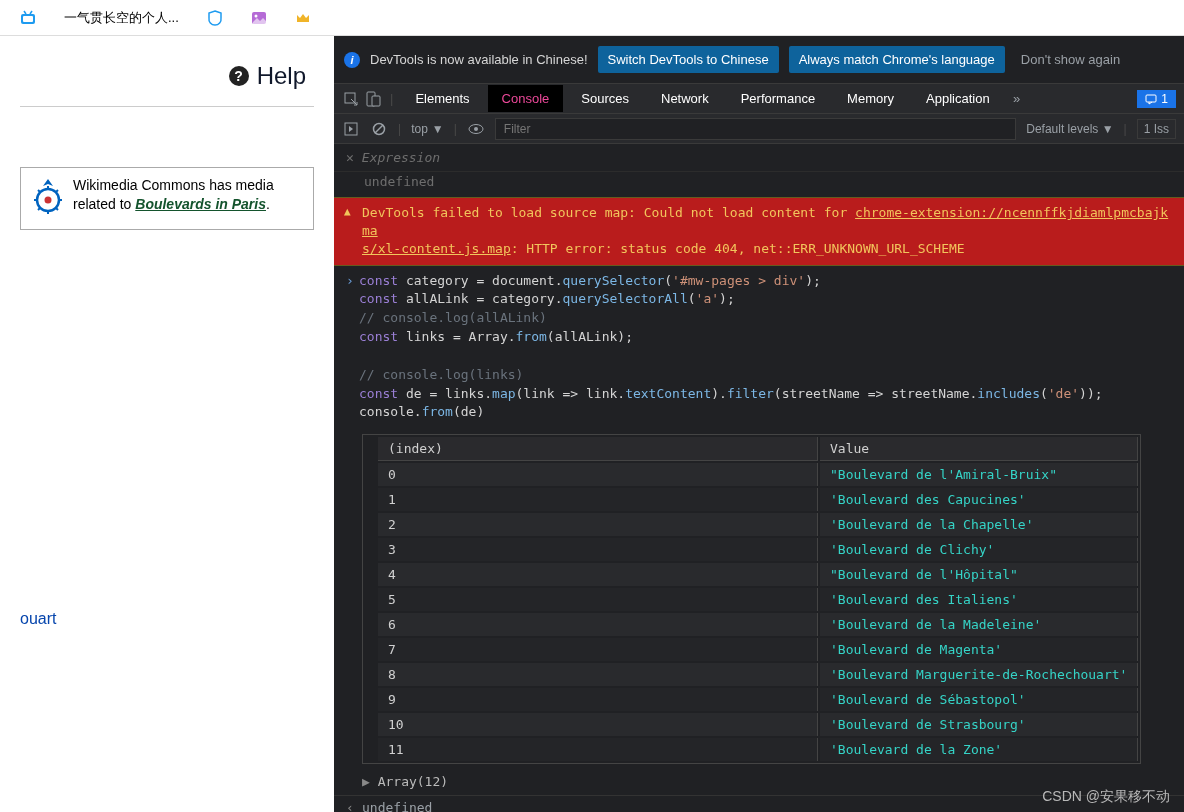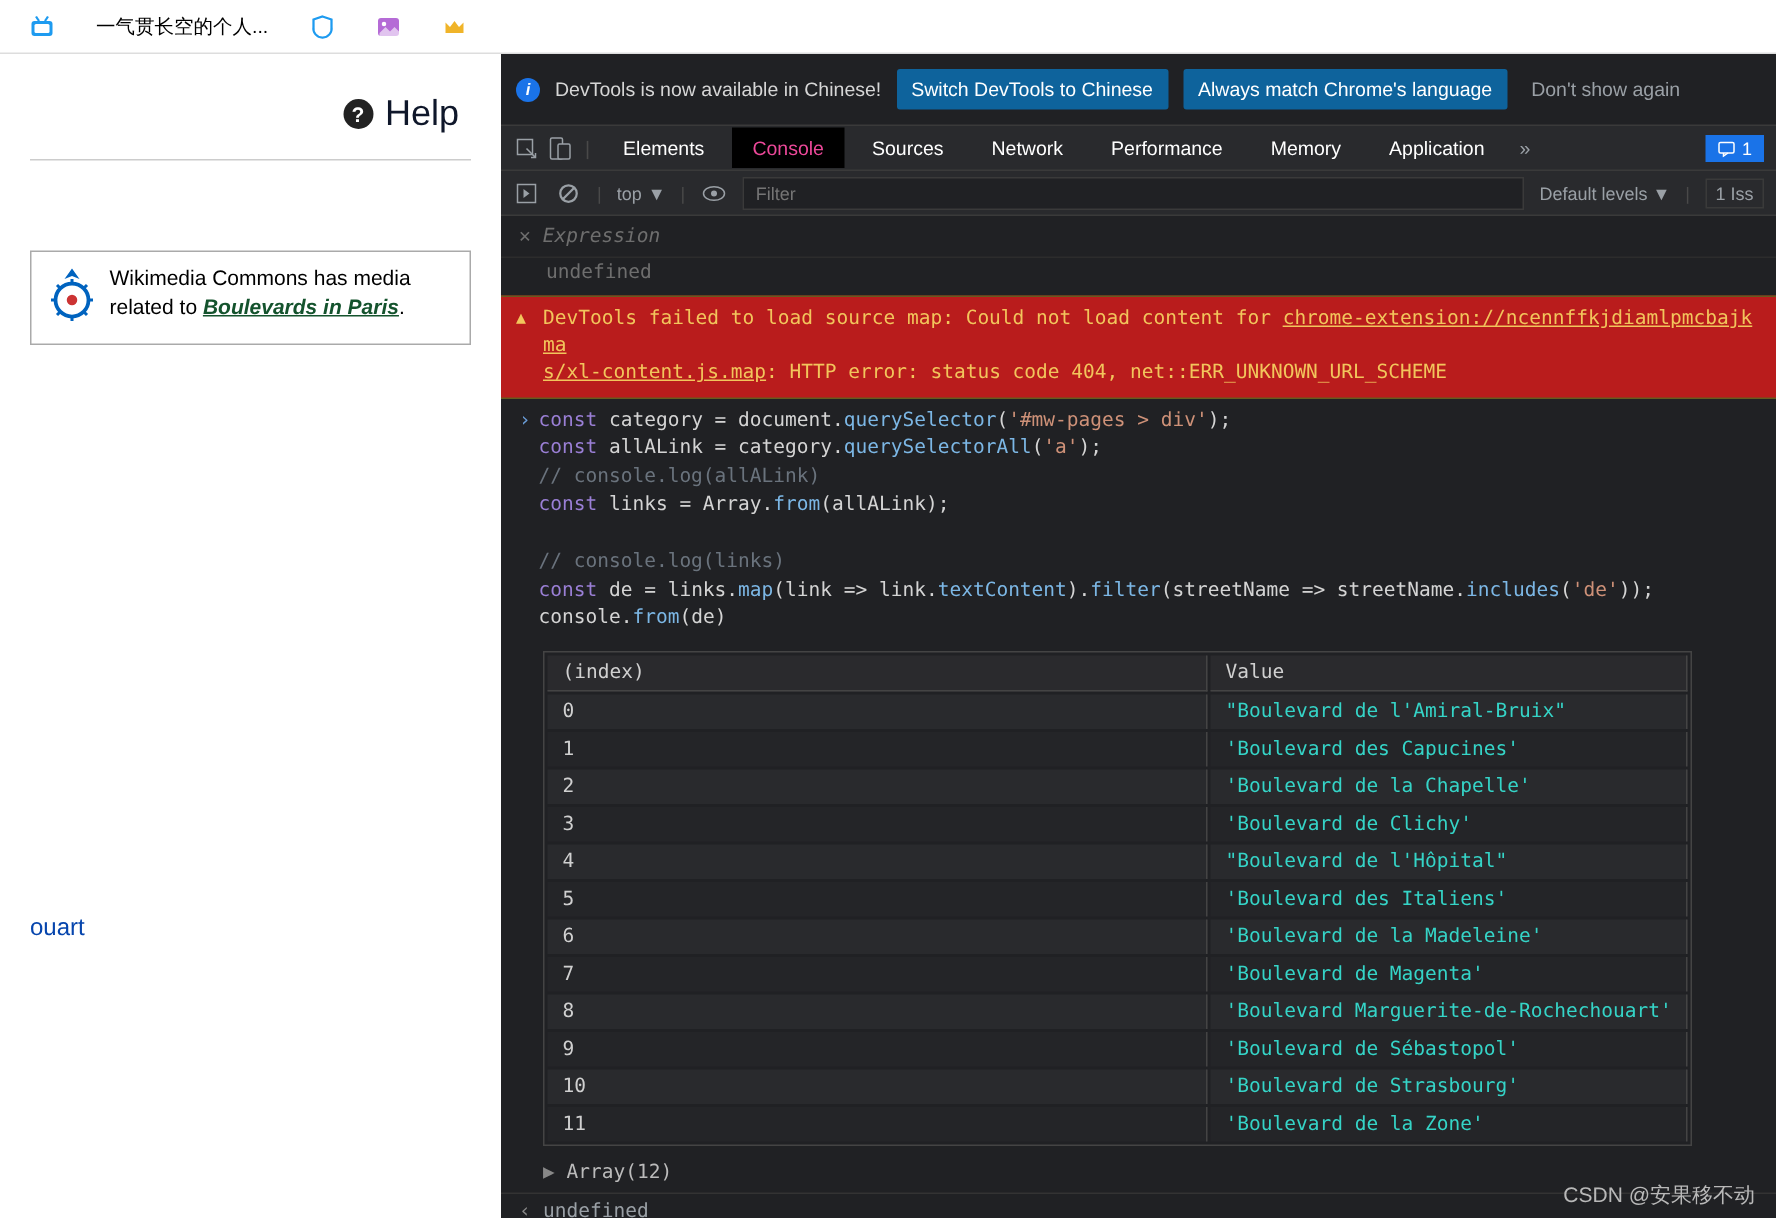--- a/index.html
+++ b/index.html
@@ -37,21 +37,21 @@
 .warn-row { background: #b91c1c; color: #f2c55c; padding: 6px 12px 6px 28px; border-top: 1px solid #665b1e; border-bottom: 1px solid #665b1e; line-height: 1.4; position: relative; white-space: pre-wrap; word-break: break-all; }
 .warn-row::before { content: "▲"; position: absolute; left: 10px; top: 6px; font-size: 11px; color: #f2c55c; }
 .warn-row a { color: #f2c55c; text-decoration: underline; }
 .code-row { padding: 6px 12px 6px 25px; line-height: 1.45; color: #d4d4d4; position: relative; white-space: pre; }
 .code-row::before { content: "›"; position: absolute; left: 12px; top: 6px; color: #6a9dd8; }
 .kw { color: #9a7fd5; }
 .prop { color: #7cb7e5; }
 .str { color: #ce9178; }
 .com { color: #6a737d; }
 .fn { color: #7cb7e5; }
-.console-table { margin: 6px 20px 6px 28px; border: 1px solid #444; font-family: Menlo, Consolas, monospace; }
+.console-table { margin: 6px 20px 6px 28px; border: 1px solid #444; font-family: Menlo, Consolas, monospace; padding-left: 13px; }
 .console-table th, .console-table td { border-right: 1px solid #444; padding: 4px 10px; text-align: left; }
 .console-table th { background: #2a2a2d; font-weight: normal; color: #d0d0d0; border-bottom: 1px solid #444; }
 .console-table tr:nth-child(even) td { background: #242528; }
 .console-table tr:nth-child(odd) td { background: #292a2d; }
 .console-table td.idx { color: #d0d0d0; width: 440px; }
 .console-table td.val { color: #35d4c7; }
 .array-summary { padding: 4px 12px 6px 28px; color: #bbb; }
 .array-summary::before { content: "▶ "; color: #888; }
 .result-row { padding: 4px 12px 4px 28px; color: #9aa0a6; position: relative; border-top: 1px solid #333; }
 .result-row::before { content: "‹"; position: absolute; left: 12px; color: #888; }

